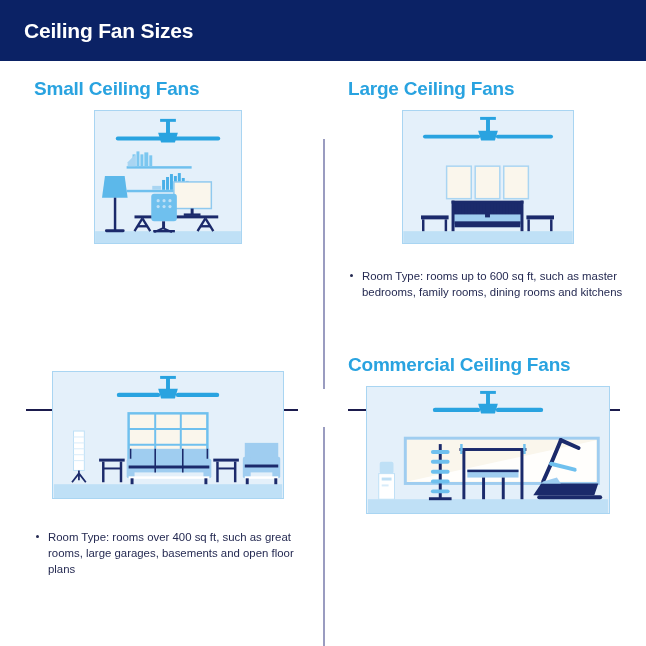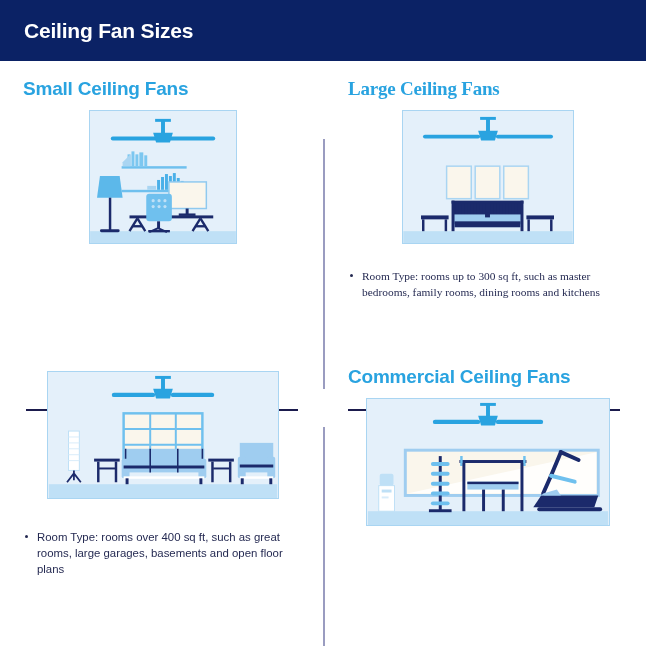--- a/index.html
+++ b/index.html
@@ -31,29 +31,29 @@
     position:relative;
     width:646px;
     height:584px;
     box-sizing:border-box;
   }
   .cell{
     position:absolute;
     box-sizing:border-box;
   }
   .cell-tl{left:0;top:0;width:324px;height:292px;}
-  .cell-tr{left:324px;top:0;width:322px;height:292px;font-family:Liberation Serif, serif;}
+  .cell-tr{left:324px;top:0;width:322px;height:292px;}
   .cell-bl{left:0;top:292px;width:324px;height:292px;}
-  .cell-br{left:324px;top:288px;width:322px;height:292px;}
+  .cell-br{left:324px;top:276px;width:322px;height:292px;}
 
   .cell-inner{
     position:relative;
     width:100%;height:100%;
     box-sizing:border-box;
-    padding:18px 22px 0 23px;
+    padding:18px 22px 0 34px;
   }
   .cell-tr .cell-inner,.cell-br .cell-inner{padding-left:24px;padding-right:18px;}
 
   .sect-title{
     color:#29a3e0;
     font-size:19px;
     font-weight:bold;
     letter-spacing:-0.2px;
     margin:0 0 10px 0;
     line-height:1.1;
@@ -257,21 +257,21 @@
               <rect x="19" y="110" width="2.5" height="12"></rect>
               <rect x="42" y="110" width="2.5" height="12"></rect>
               <rect x="125" y="106" width="28" height="4"></rect>
               <rect x="126" y="110" width="2.5" height="12"></rect>
               <rect x="149" y="110" width="2.5" height="12"></rect>
             </g>
           </svg>
         </div>
 
         <ul class="bullets">
-          <li>Room Type: rooms up to 300 sq ft, such as master bedrooms, family rooms, dining rooms and kitchens</li>
+          <li>Room Type: rooms up to 600 sq ft, such as master bedrooms, family rooms, dining rooms and kitchens</li>
         </ul>
       </div>
     </div>
 
     <div class="cell cell-bl">
       <div class="cell-inner">
 
         <div class="illus-wrap">
           <svg class="illus" width="232" height="128" viewBox="0 0 232 128">
             <rect x="0" y="114" width="232" height="14" fill="#bfe0f6"></rect>

